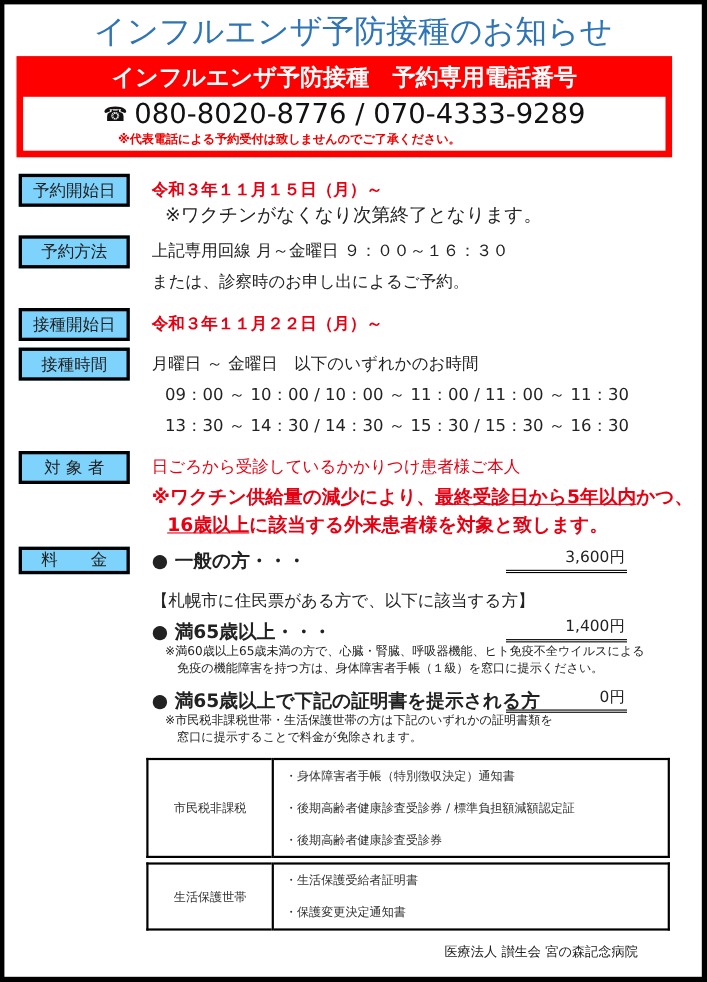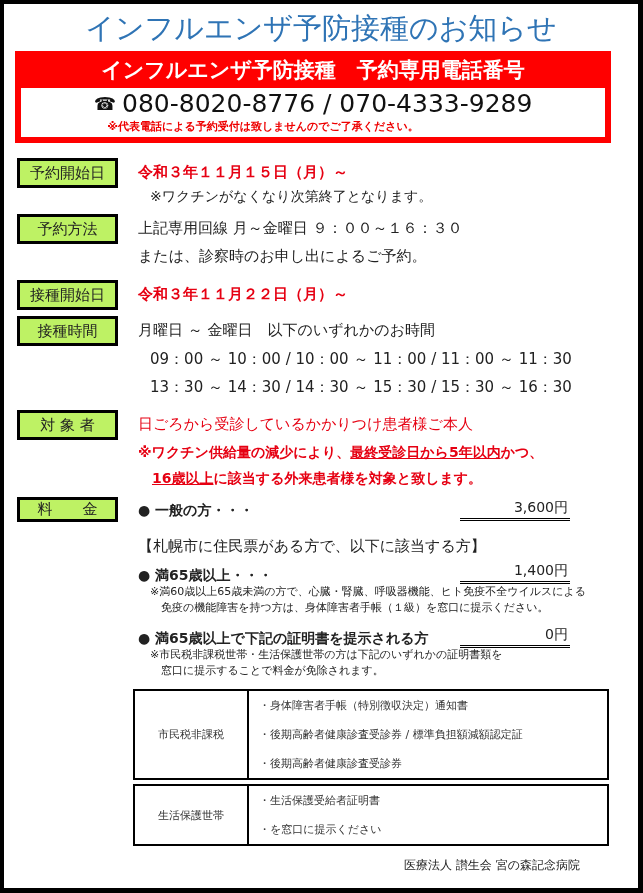--- a/index.html
+++ b/index.html
@@ -11,25 +11,25 @@
     .redbox { position: absolute; left: 11px; top: 47px; width: 596px; height: 92px; background: #ff0000; }
     .redbox .head { position: absolute; left: 0; top: 2px; width: 596px; text-align: center;
                     color: #fff; font-weight: bold; font-size: 21px; line-height: 34px; }
     .redbox .inner { position: absolute; left: 6px; top: 37px; width: 584px; height: 49px; background: #fff; }
     .redbox .phone { position: absolute; left: 0; top: 0; width: 584px; text-align: center;
                      font-size: 25px; line-height: 32px; color: #111; }
     .redbox .phone .tel { font-size: 18px; margin-right: 6px; vertical-align: 2px; }
     .redbox .note { position: absolute; left: 0; top: 32px; width: 484px; text-align: center;
                     font-size: 11px; color: #e00; line-height: 14px; font-weight: bold; }
     .label { position: absolute; left: 13px; width: 95px; height: 24px; border: 3px solid #000;
-             text-align: center; font-size: 15px; line-height: 24px; background: #bef264; }
+             text-align: center; font-size: 15px; line-height: 24px; background: #7dd3fc; }
     .txt { position: absolute; font-size: 15px; line-height: 20px; white-space: nowrap; }
     .red { color: #e60012; }
     .bold { font-weight: bold; }
-    .small { font-size: 14px; }
+    .small { font-size: 17px; }
     .xs { font-size: 11px; line-height: 15px; }
     .u { text-decoration: underline; }
     .price { position: absolute; left: 456px; width: 110px; text-align: right; font-size: 14px;
              line-height: 22px; border-bottom: 3px double #000; padding-right: 2px; box-sizing: border-box; }
     table.doc { position: absolute; left: 129px; width: 476px; border-collapse: collapse; border: 2px solid #000; }
     table.doc td { border: 1px solid #000; font-size: 11px; color: #333; padding: 0; }
     table.doc td.cat { width: 112px; text-align: center; border-right: 2px solid #000; }
     table.doc td.items div { padding-left: 10px; line-height: 29px; }
     .footer { position: absolute; left: 400px; top: 853px; font-size: 12px; color: #222; }
   </style>
@@ -103,20 +103,20 @@
     </tr>
   </tbody>
     </table>
 
   <table class="doc" style="top:780px; height:59px;">
     <tbody>
         <tr>
       <td class="cat">生活保護世帯</td>
       <td class="items">
         <div>・生活保護受給者証明書</div>
-        <div>・を窓口に提示ください</div>
+        <div>・保護変更決定通知書</div>
       </td>
     </tr>
   </tbody>
     </table>
 
   <div class="footer">医療法人 讃生会 宮の森記念病院</div>
 </div>
 
 </body></html>

